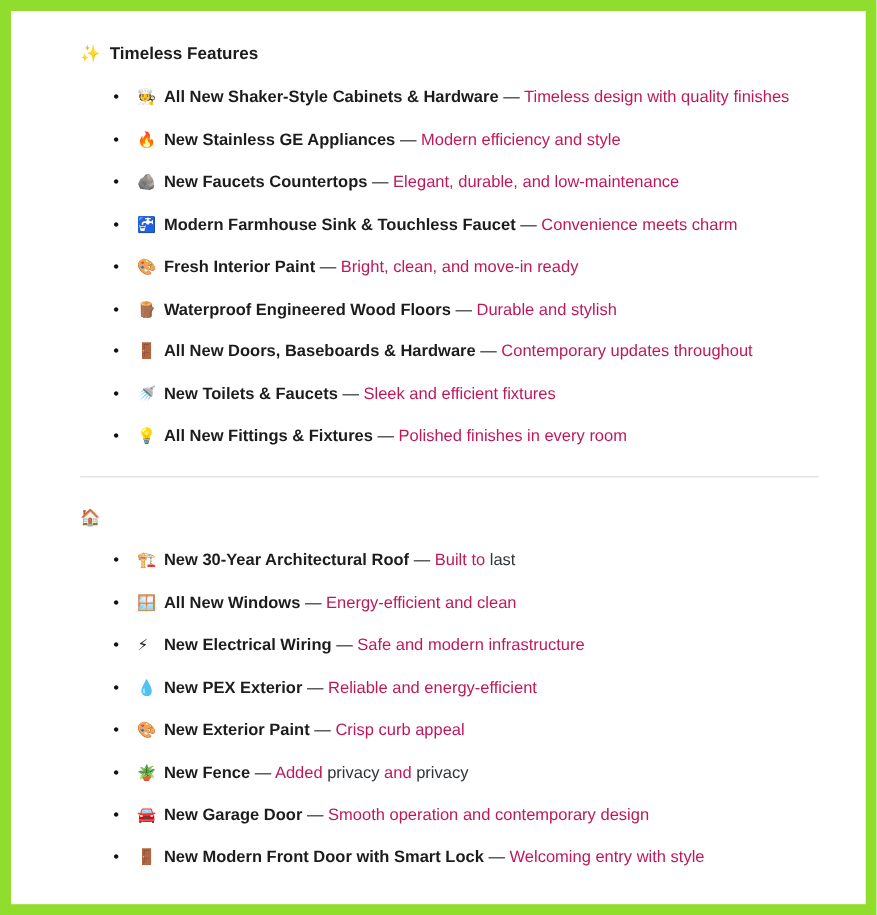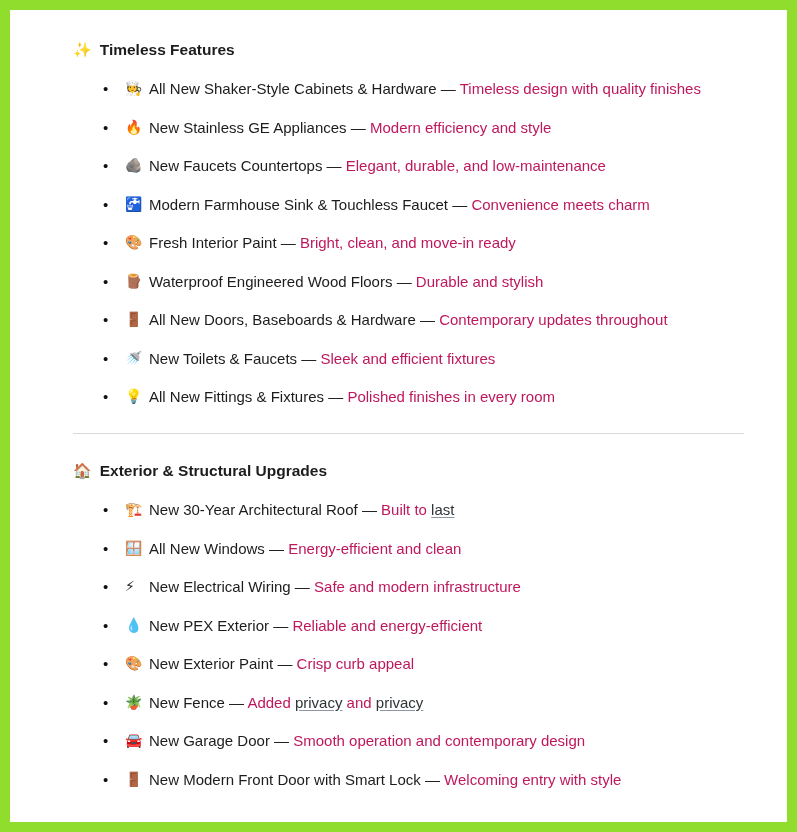--- a/index.html
+++ b/index.html
@@ -52,25 +52,24 @@
     font-size: 15px;
     color: #111;
   }
   .emoji {
     width: 24px;
     flex: 0 0 24px;
     font-size: 14px;
     line-height: 17px;
   }
   .text { flex: 1; }
-  .title { font-weight: 400; color: #1c1c1c; }
+  .title { font-weight: 700; color: #1c1c1c; }
   .desc-seg { color: #be185d; }
   .link {
     color: #2f3437;
-    text-decoration: underline;
     text-decoration-color: #8d97a3;
     text-underline-offset: 2px;
     cursor: pointer;
   }
   hr.divider {
     border: none;
     border-top: 1px solid #d9d9d9;
     margin: 28px 3px 27px 0;
   }
 </style>
@@ -137,21 +136,20 @@
     <span class="bullet">•</span>
     <span class="emoji">💡</span>
     <span class="text"><strong class="title">All New Fittings &amp; Fixtures</strong><span class="desc"> — <span class="desc-seg">Polished finishes in every room</span></span></span>
   </li>
 </ul>
   </section>
 <hr class="divider">
   <section class="section">
     <h3 class="section-header">
       <span class="hdr-emoji">🏠</span>
-      <span class="hdr-title">Exterior &amp; Structural Upgrades</span>
     </h3>
     <ul class="items">
   <li class="item">
     <span class="bullet">•</span>
     <span class="emoji">🏗️</span>
     <span class="text"><strong class="title">New 30-Year Architectural Roof</strong><span class="desc"> — <span class="desc-seg">Built to </span><span class="link">last</span></span></span>
   </li>
 
   <li class="item">
     <span class="bullet">•</span>

